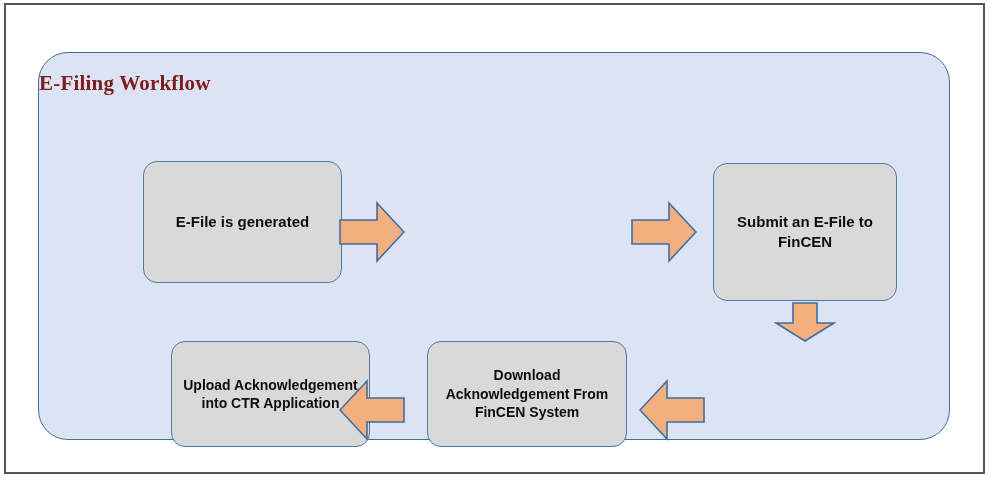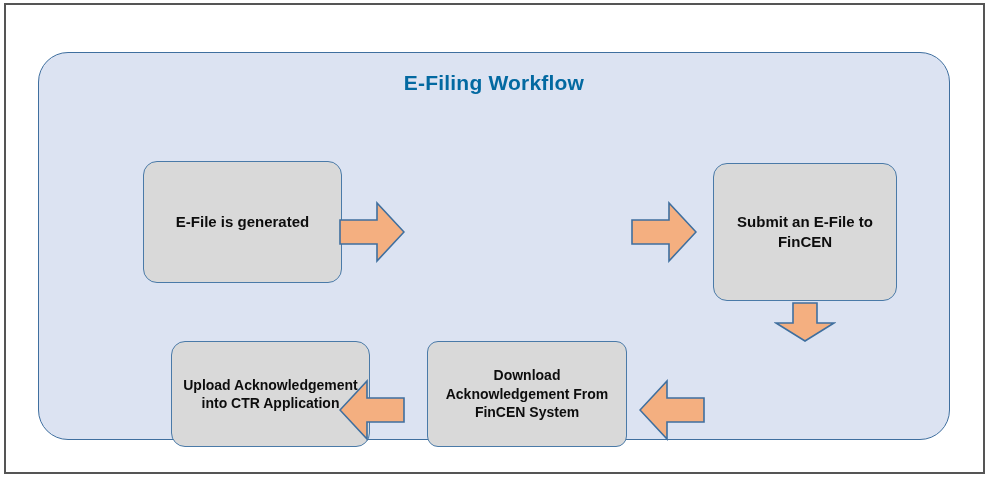--- a/index.html
+++ b/index.html
@@ -45,25 +45,26 @@
     border: 1.5px solid #3f6f9f;
     border-radius: 30px;
     box-sizing: border-box;
   }
 
   .workflow-title {
     position: absolute;
     left: 0;
     top: 18px;
     width: 100%;
-    text-align: center;
+    text-align: left;
     font-size: 21px;
     font-weight: bold;
-    color: #0369a1;
+    color: #7f1d1d;
     letter-spacing: 0.2px;
+    font-family: Liberation Serif, serif;
   }
 
   
   .proc-box {
     position: absolute;
     background: #d9d9d9;
     border: 1.3px solid #4a7aa8;
     border-radius: 14px;
     box-sizing: border-box;
     display: flex;
@@ -81,21 +82,21 @@
     width: 100%;
   }
 
   
   .box-1 { left: 104px;  top: 108px; width: 199px; height: 122px; font-size: 15px; }
   .box-2 { left: 388px; top: 110px; width: 190px; height: 138px; font-size: 15px; }
   .box-3 { left: 674px; top: 110px; width: 184px; height: 138px; font-size: 15px; }
 
   
   .box-4 { left: 674px; top: 288px; width: 184px; height: 134px; font-size: 14px; }
-  .box-5 { left: 388px; top: 288px; width: 200px; height: 106px; font-size: 14px; border-radius: 11px; }
+  .box-5 { left: 388px; top: 288px; width: 200px; height: 106px; font-size: 14px; }
   .box-6 { left: 88px;  top: 288px; width: 199px; height: 106px; font-size: 14px; margin-left: 44px; }
 
   
   .arrow {
     position: absolute;
     display: block;
   }
   .arrow svg { display: block; }
 
   .arrow-r1 { left: 300px; top: 148px; width: 66px; height: 62px; }

